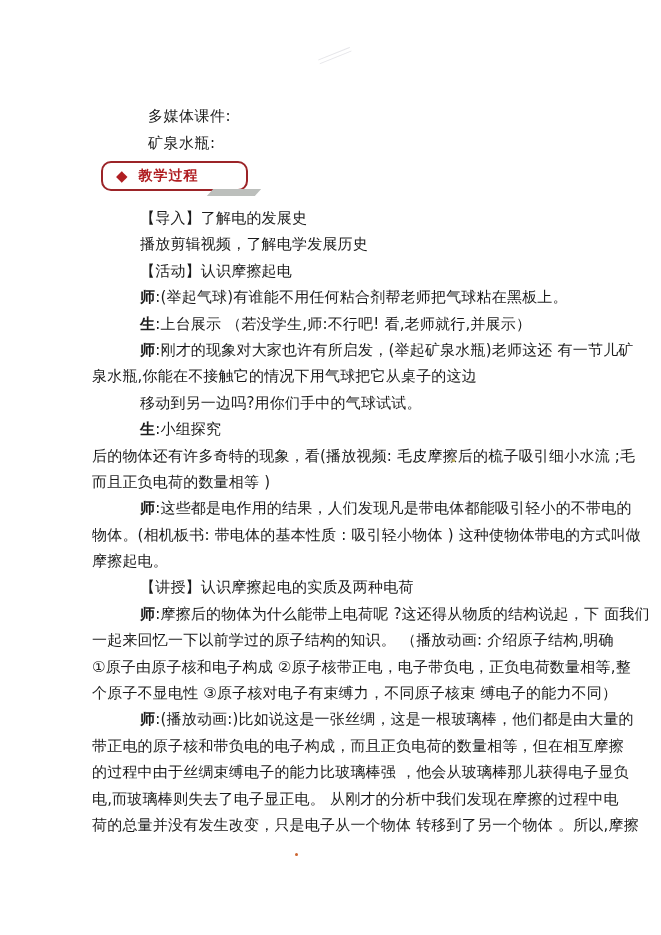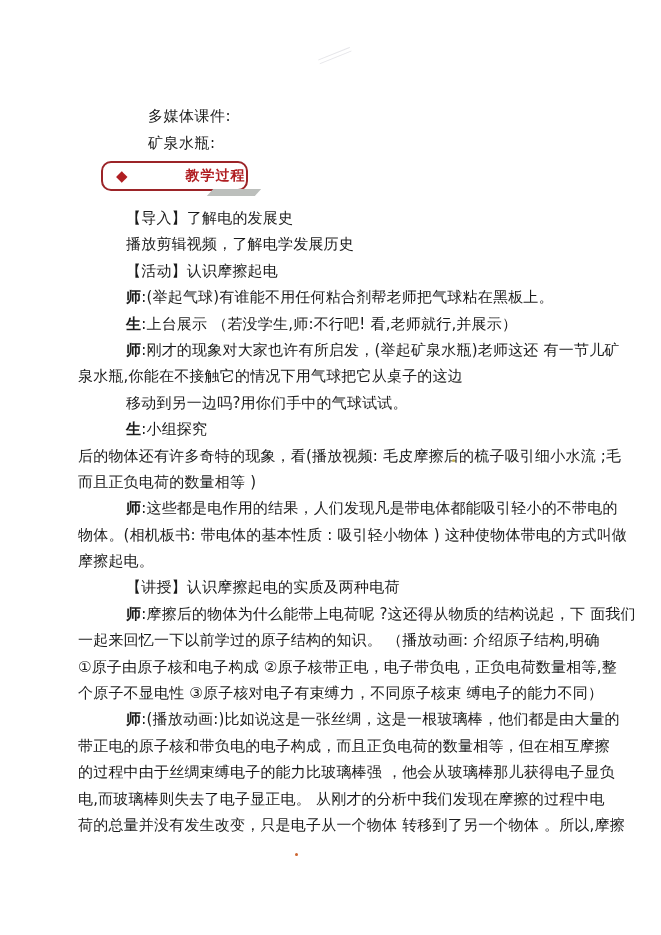--- a/index.html
+++ b/index.html
@@ -54,21 +54,21 @@
     color:#b01e22;font-weight:bold;
     font-size:14px;letter-spacing:1px;white-space:nowrap;
   }
 
   
   .doc-body{
     position:absolute;left:78px;top:205px;width:512px;
     font-size:15px;letter-spacing:.2px;
   }
   .doc-body .line{
-    height:26.4px;line-height:26.4px;white-space:nowrap;
+    height:26.4px;line-height:26.4px;white-space:nowrap;margin-left:14px;
   }
   .doc-body .line.indent{padding-left:48px;}
   .doc-body .prefix{font-weight:bold;}
 
   
   .artifact-dot{position:absolute;width:3px;height:3px;border-radius:50%;}
   #dot-yellow{left:452px;top:459px;background:#c9b54e;}
   #dot-orange{left:295px;top:853px;background:#cc6430;}
 </style>
 </head>
@@ -78,21 +78,21 @@
     <i></i>
     <i></i>
   </div>
 
 <div class="top-label" id="label-courseware">多媒体课件:</div>
 
 <div class="top-label" id="label-equipment">矿泉水瓶:</div>
 
 <div class="banner" style="border-color: rgb(156, 36, 40);">
   <span class="diamond" style="color: rgb(176, 30, 34);">◆</span>
-  <span class="title" style="color: rgb(176, 30, 34); margin-left: 47px;">教学过程</span>
+  <span class="title" style="color: rgb(176, 30, 34);">教学过程</span>
   <span class="shadow" style="background: rgb(188, 191, 188);"></span>
 </div>
 
 <div class="doc-body" style="color: rgb(27, 27, 27);">
     <div class="line indent">【导入】了解电的发展史</div>
     <div class="line indent">播放剪辑视频，了解电学发展历史</div>
     <div class="line indent">【活动】认识摩擦起电</div>
     <div class="line indent"><span class="prefix">师</span>:(举起气球)有谁能不用任何粘合剂帮老师把气球粘在黑板上。</div>
     <div class="line indent"><span class="prefix">生</span>:上台展示 （若没学生,师:不行吧! 看,老师就行,并展示）</div>
     <div class="line indent"><span class="prefix">师</span>:刚才的现象对大家也许有所启发，(举起矿泉水瓶)老师这还 有一节儿矿</div>

